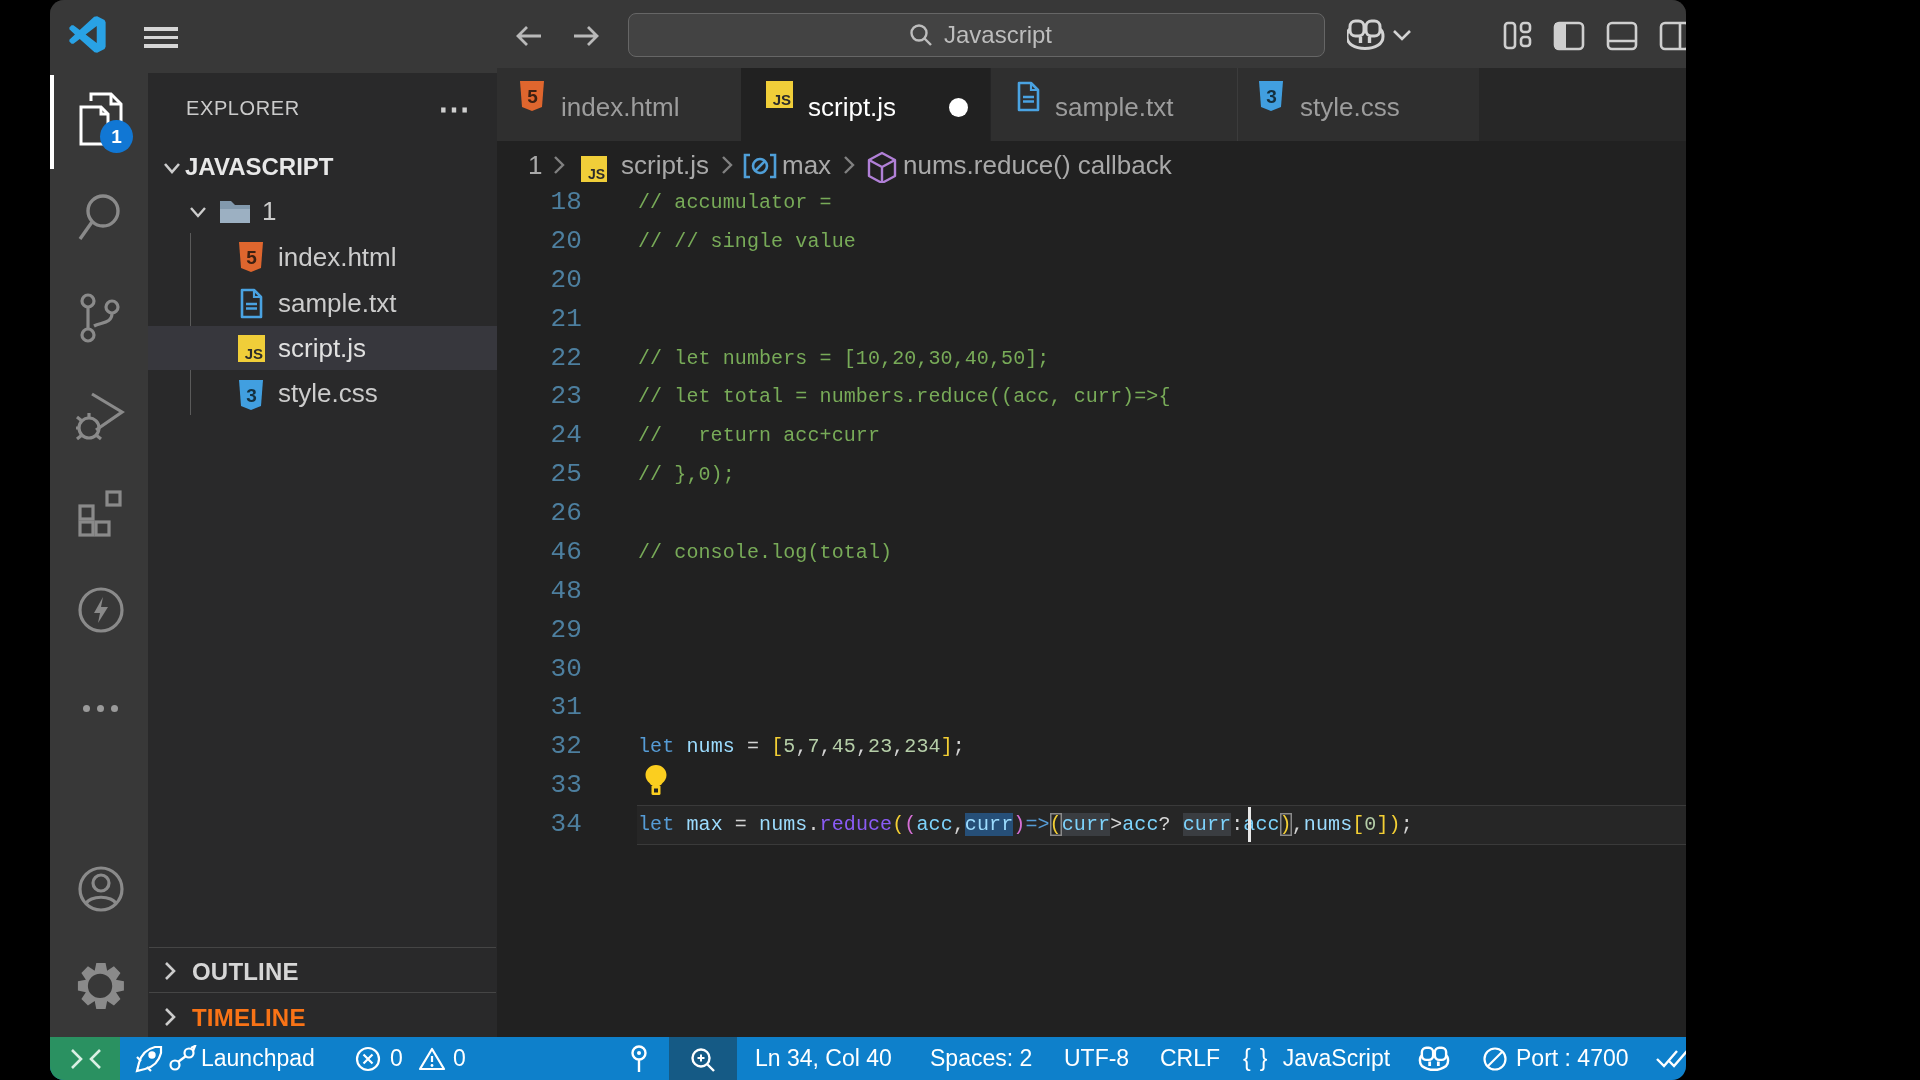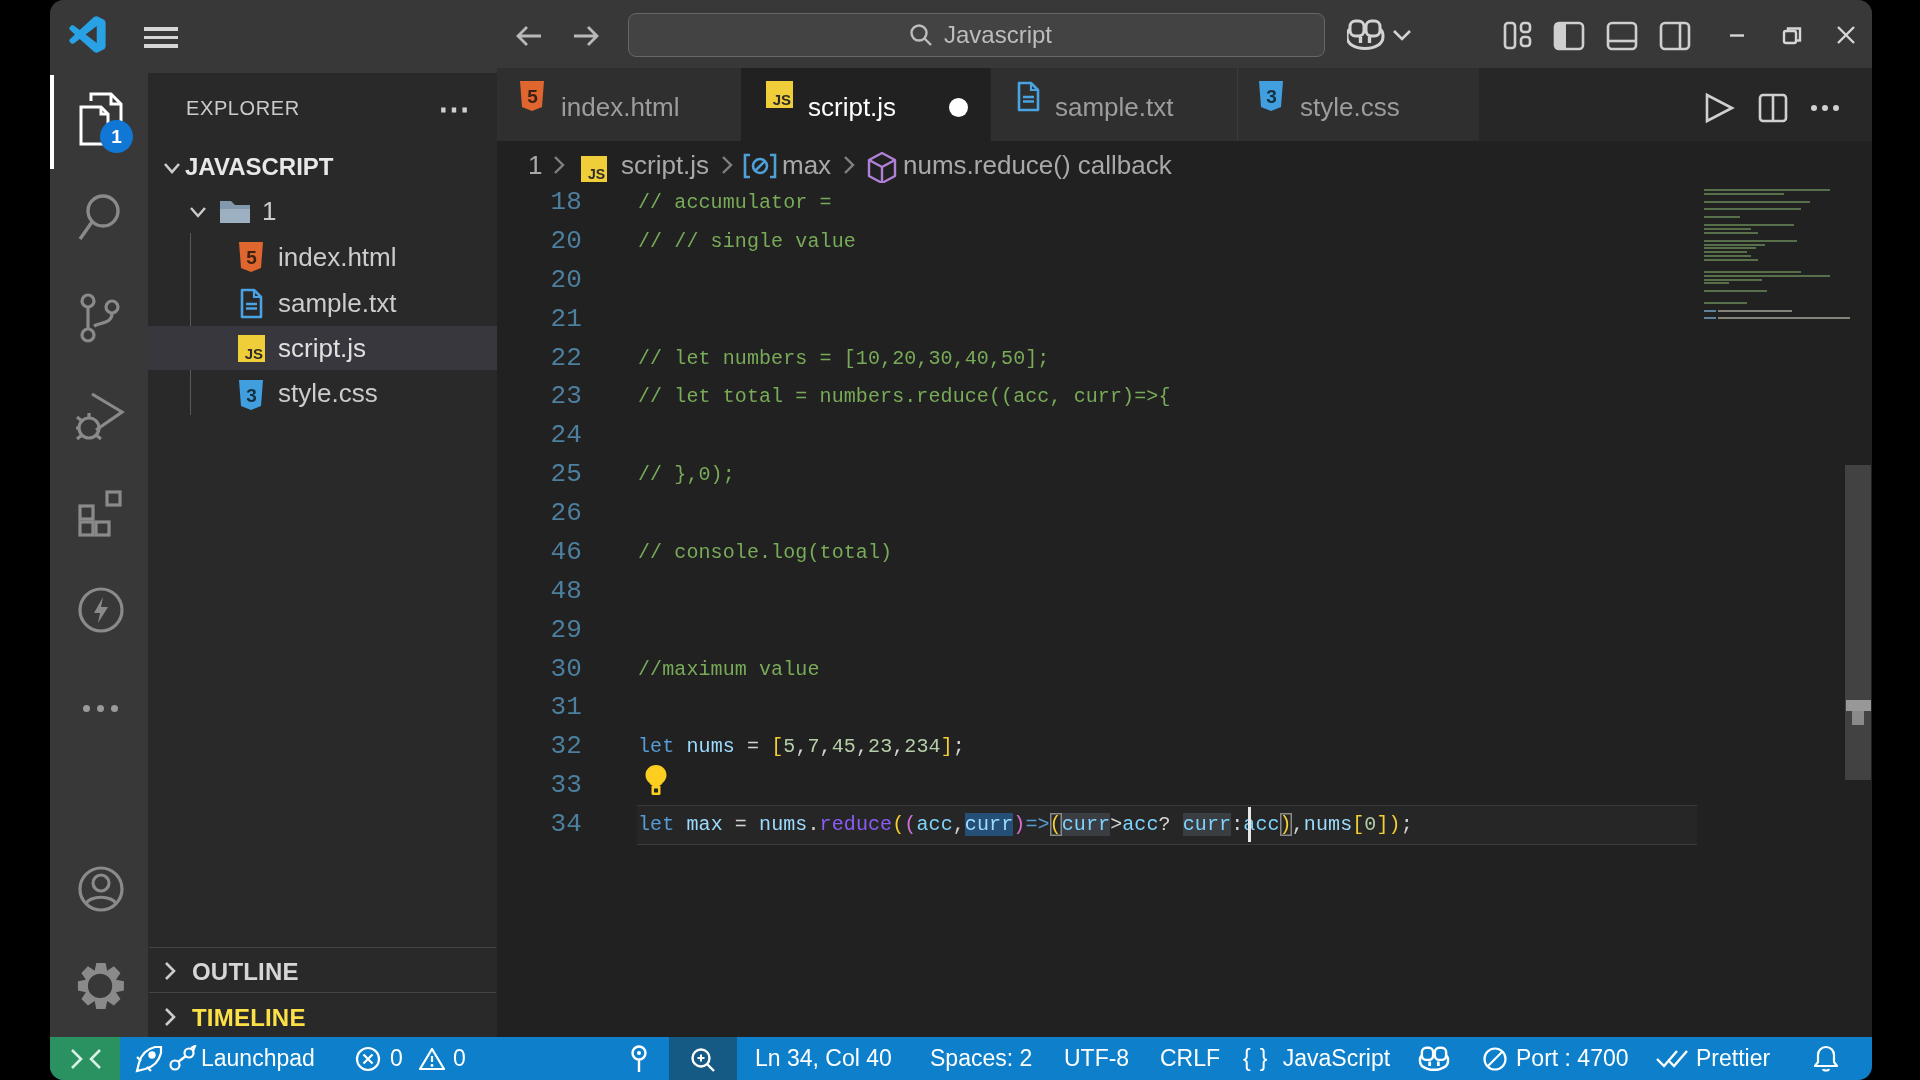--- a/index.html
+++ b/index.html
@@ -1,19 +1,19 @@
 <!DOCTYPE html>
 <html><head>
 <meta charset="utf-8">
 <style>
   html,body{margin:0;padding:0;background:#000;width:1920px;height:1080px;overflow:hidden;}
   *{box-sizing:border-box;}
   .abs{position:absolute;}
   body{font-family:"Liberation Sans",sans-serif;}
-  #win{position:absolute;left:50px;top:0;width:1822px;height:1080px;background:#212121;border-radius:14px;overflow:hidden;}
+  #win{position:absolute;left:50px;top:0;width:1636px;height:1080px;background:#212121;border-radius:14px;overflow:hidden;}
   .c-com{color:#78ab58;} .c-kw{color:#569cd6;} .c-var{color:#9cdcfe;} .c-num{color:#b5cea8;}
   .c-w{color:#d4d4d4;} .c-fn{color:#8b5cf6;} .c-gold{color:#f3cf34;} .c-mag{color:#d670d6;}
   .c-acc{color:#7dd3fc;}
   .bxd{box-shadow:inset 0 0 0 1.5px #8a8a8a;}
   .codeline{position:absolute;left:588px;height:39px;line-height:39px;font-size:20px;letter-spacing:0.1px;white-space:pre;font-family:"Liberation Mono",monospace;color:#d4d4d4;}
   .lnum{position:absolute;left:450px;width:82px;height:39px;line-height:39px;font-size:26px;letter-spacing:0.1px;text-align:right;color:#4d7f9f;font-family:"Liberation Mono",monospace;}
   .stxt{color:#fff;font-size:23px;line-height:43px;position:absolute;top:1037px;height:43px;white-space:pre;}
 </style>
 </head>
 <body>
@@ -196,21 +196,21 @@
 
   <div class="abs" style="left:99px;top:947px;width:347px;height:1px;background:#454545;"></div>
   <svg class="abs" style="left:110px;top:960px;" width="20" height="22" viewBox="0 0 20 22">
       <path d="M6 3 L14 11 L6 19" stroke="#cccccc" stroke-width="2.6" fill="none"></path>
     </svg>
   <div class="abs" style="left:142px;top:958px;height:34px;line-height:28px;font-size:24px;font-weight:bold;letter-spacing:0.2px;color:#d6d6d6;">OUTLINE</div>
   <div class="abs" style="left:99px;top:992px;width:347px;height:1px;background:#454545;"></div>
   <svg class="abs" style="left:110px;top:1006px;" width="20" height="22" viewBox="0 0 20 22">
       <path d="M6 3 L14 11 L6 19" stroke="#cccccc" stroke-width="2.6" fill="none"></path>
     </svg>
-  <div class="abs" style="left:142px;top:1004px;height:34px;line-height:28px;font-size:24px;font-weight:bold;letter-spacing:0.2px;color:#fde047;">TIMELINE</div>
+  <div class="abs" style="left:142px;top:1004px;height:34px;line-height:28px;font-size:24px;font-weight:bold;letter-spacing:0.2px;color:#f97316;">TIMELINE</div>
 
   <div class="abs" style="left:447px;top:68px;width:1375px;height:73px;background:#272727;"></div>
 
   <div class="abs" style="left:447px;top:68px;width:244px;height:73px;background:#2f2f2f;"></div>
   <svg class="abs" style="left:469px;top:81px;" width="26" height="30" viewBox="0 0 26 30">
     <path d="M1 0 L25 0 L23 26 L13 30 L3 26 Z" fill="#df662e"></path>
     <text x="13.5" y="22" font-size="19" font-weight="bold" fill="#3c2012" text-anchor="middle" font-family="Liberation Sans">5</text>
   </svg>
   <div class="abs" style="left:511px;top:73px;height:68px;line-height:68px;font-size:26px;color:#9d9d9d;">index.html</div>
 
@@ -298,23 +298,23 @@
 <div class="lnum" style="top:610.6px;">29</div>
 <div class="lnum" style="top:649.5px;">30</div>
 <div class="lnum" style="top:688.4px;">31</div>
 <div class="lnum" style="top:727.2px;">32</div>
 <div class="lnum" style="top:766.1px;">33</div>
 <div class="lnum" style="top:805.0px;">34</div>
 <div class="codeline" style="top:183.0px;"><span class="c-com">// accumulator =</span></div>
 <div class="codeline" style="top:221.9px;"><span class="c-com">// // single value</span></div>
 <div class="codeline" style="top:338.5px;"><span class="c-com">// let numbers = [10,20,30,40,50];</span></div>
 <div class="codeline" style="top:377.4px;"><span class="c-com">// let total = numbers.reduce((acc, curr)=&gt;{</span></div>
+<div class="codeline" style="top:416.2px;"><span class="c-com">//   return acc+curr</span></div>
 <div class="codeline" style="top:455.1px;"><span class="c-com">// },0);</span></div>
 <div class="codeline" style="top:532.9px;"><span class="c-com">// console.log(total)</span></div>
-<div class="codeline" style="top:649.5px;"><span class="c-com">//maximum value</span></div>
 <div class="codeline" style="top:727.2px;"><span class="c-kw">let</span><span class="c-w"> </span><span class="c-var">nums</span><span class="c-w"> = </span><span class="c-gold">[</span><span class="c-num">5</span><span class="c-w">,</span><span class="c-num">7</span><span class="c-w">,</span><span class="c-num">45</span><span class="c-w">,</span><span class="c-num">23</span><span class="c-w">,</span><span class="c-num">234</span><span class="c-gold">]</span><span class="c-w">;</span></div>
 <div class="codeline" style="top:805.0px;"><span class="c-kw">let</span><span class="c-w"> </span><span class="c-var">max</span><span class="c-w"> = </span><span class="c-var">nums</span><span class="c-w">.</span><span class="c-fn">reduce</span><span class="c-gold">(</span><span class="c-mag">(</span><span class="c-acc">acc</span><span class="c-w">,</span><span class="c-var" style="background:#264f78;">curr</span><span class="c-mag">)</span><span class="c-kw">=&gt;</span><span class="c-gold bxd">(</span><span class="c-acc" style="background:#3a3d41;">curr</span><span class="c-w">&gt;</span><span class="c-acc">acc</span><span class="c-w">? </span><span class="c-acc" style="background:#3a3d41;">curr</span><span class="c-w">:</span><span class="c-acc">acc</span><span class="c-gold bxd">)</span><span class="c-w">,</span><span class="c-var">nums</span><span class="c-gold">[</span><span class="c-num">0</span><span class="c-gold">]</span><span class="c-gold">)</span><span class="c-w">;</span></div>
 
   <svg class="abs" style="left:594px;top:764px;" width="24" height="33" viewBox="0 0 24 33">
     <path d="M12 1 C5.9 1 1.5 5.5 1.5 11 C1.5 14.5 3.2 17 5.5 19 L7 21 L17 21 L18.5 19 C20.8 17 22.5 14.5 22.5 11 C22.5 5.5 18.1 1 12 1 Z" fill="#fbce1f"></path>
     <rect x="7.5" y="21" width="9" height="10" rx="1.5" fill="#fbce1f"></rect>
     <rect x="10" y="24.5" width="4" height="4" fill="#212121"></rect>
   </svg>
 
   <div class="abs" style="left:1198px;top:807px;width:3px;height:35px;background:#e8e8e8;"></div>

